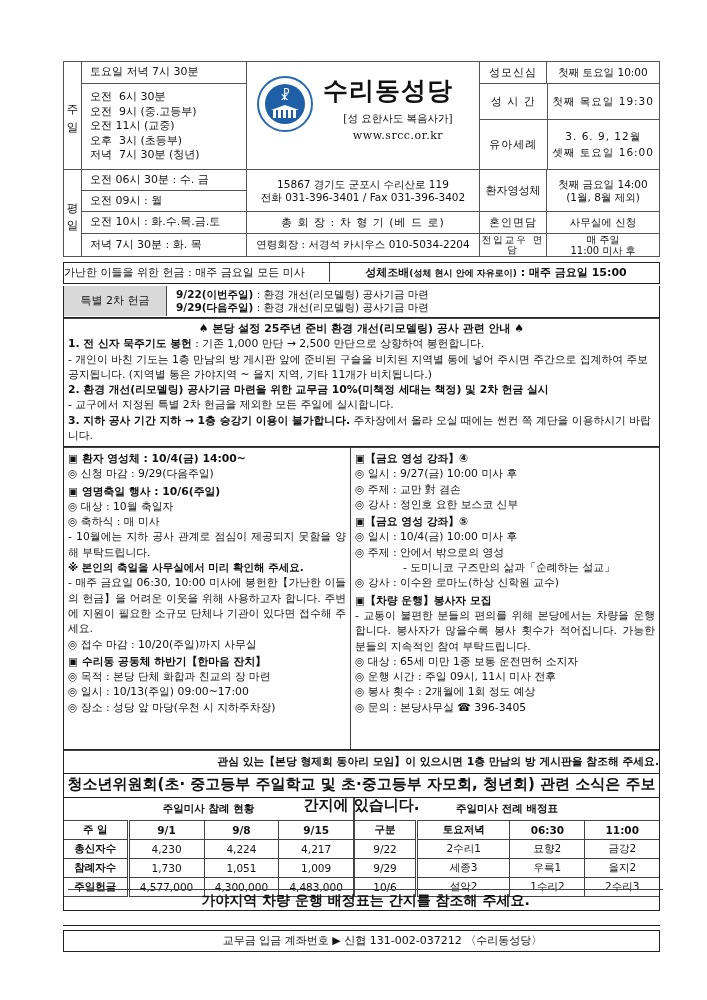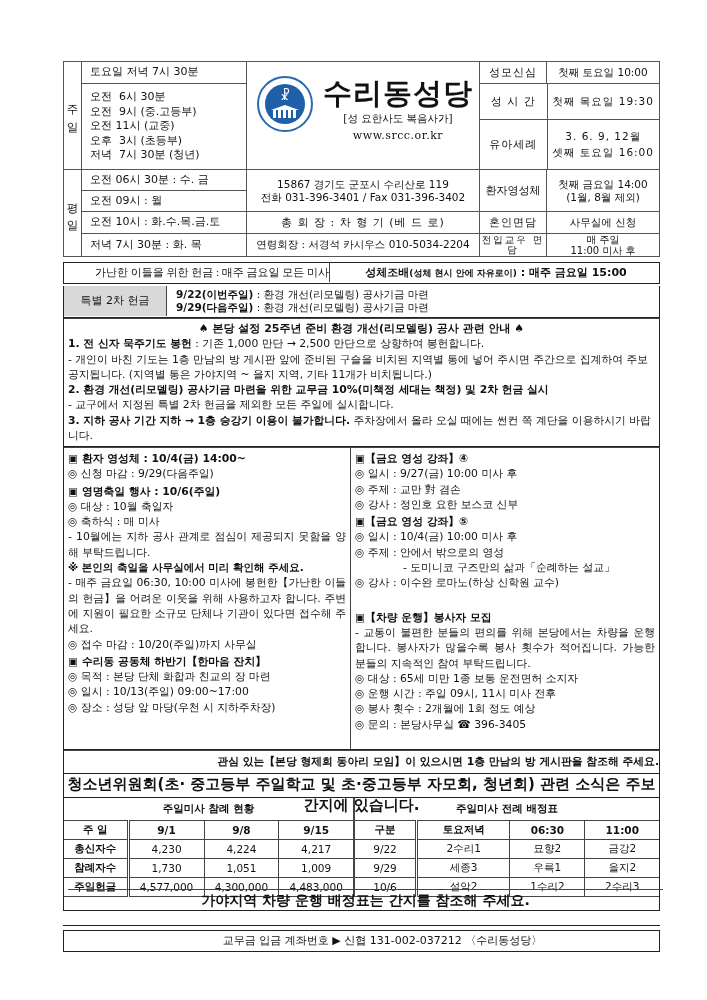--- a/index.html
+++ b/index.html
@@ -32,21 +32,21 @@
       <tr style="height:22px">
     <td class="side" rowspan="2"><span style="writing-mode:vertical-rl;letter-spacing:6px;">주일</span></td>
     <td class="mass" style="width:165px">토요일 저녁 7시 30분</td>
     <td class="logo-cell" rowspan="2" style="width:233px">
       <div style="position:absolute;left:10px;top:14px;width:56px;height:56px;border-radius:50%;border:2px solid #2a6ab0;box-sizing:border-box;background:#fff;">
         <div style="position:absolute;left:6px;top:6px;width:40px;height:40px;border-radius:50%;background:#1f5fa8;"></div>
         <div style="position:absolute;left:20px;top:11px;width:12px;height:18px;color:#fff;font-size:13px;line-height:14px;text-align:center;">☧</div>
         <div style="position:absolute;left:12px;top:27px;width:28px;height:5px;background:#fff;clip-path:polygon(50% 0,100% 100%,0 100%);"></div>
         <div style="position:absolute;left:14px;top:32px;width:24px;height:8px;background:repeating-linear-gradient(90deg,#fff 0 3px,#1f5fa8 3px 5px);"></div>
       </div>
-      <div style="position:absolute;left:76px;top:12px;width:150px;font-size:29px;font-weight:bold;letter-spacing:1px;">수리동성당</div>
+      <div style="position:absolute;left:76px;top:12px;width:150px;font-size:25px;font-weight:bold;letter-spacing:1px;">수리동성당</div>
       <div style="position:absolute;left:76px;top:50px;width:150px;font-family:'DejaVu Serif',serif;font-size:10.5px;text-align:center;">[성 요한사도 복음사가]</div>
       <div style="position:absolute;left:76px;top:67px;width:150px;font-family:'DejaVu Serif',serif;font-size:11px;text-align:center;letter-spacing:0.5px;">www.srcc.or.kr</div>
     </td>
     <td class="right-label">성모신심</td>
     <td class="right-val">첫째 토요일 10:00</td>
   </tr>
   <tr style="height:86px">
     <td class="mass">
       <div style="white-space:pre">오전  6시 30분</div>
       <div style="white-space:pre">오전  9시 (중.고등부)</div>
@@ -100,21 +100,21 @@
     <td class="right-label" style="font-size:9.5px;line-height:10px;letter-spacing:2px;">전입교우 면담</td>
     <td class="right-val" style="font-size:10px;line-height:11px;">
           <div>매 주일</div>
           <div>11:00 미사 후</div>
         </td>
   </tr>
 </tbody>
   </table>
 
 <div class="abs box" style="left:63px;top:262px;width:597px;height:22px;">
-  <div class="abs" style="left:0;top:0;width:266px;height:19px;border-right:1px solid #444;text-align:right;line-height:19px;font-size:11px;font-family:Liberation Serif, serif;">가난한 이들을 위한 헌금 : 매주 금요일 모든 미사</div>
+  <div class="abs" style="left:0;top:0;width:266px;height:19px;border-right:1px solid #444;text-align:left;line-height:19px;font-size:11px;">가난한 이들을 위한 헌금 : 매주 금요일 모든 미사</div>
   <div class="abs" style="left:270px;top:0;width:324px;height:19px;line-height:19px;font-size:11px;font-weight:bold;text-align:center;">
     <span>성체조배</span><span style="font-size:9px;font-weight:bold;">(성체 현시 안에 자유로이)</span><span> : 매주 금요일 15:00</span>
   </div>
 </div>
 <div class="abs box" style="left:63px;top:286px;width:597px;height:32px;border-top:none;">
   <div class="abs gray" style="left:0;top:0;width:103px;height:30px;border-right:1px solid #444;text-align:center;line-height:30px;font-size:11px;">특별 2차 헌금</div>
   <div class="abs" style="left:112px;top:2px;font-size:10.5px;line-height:13px;">
     <div><b>9/22(이번주일)</b><span> : 환경 개선(리모델링) 공사기금 마련</span></div>
     <div><b>9/29(다음주일)</b><span> : 환경 개선(리모델링) 공사기금 마련</span></div>
   </div>
@@ -148,21 +148,21 @@
 <div class="abs box" style="left:350px;top:447px;width:310px;height:303px;padding:3px 4px 0 4px;border-top:1px solid #444;border-left:1px solid #444;">
   <div class="line b">▣【금요 영성 강좌】④</div>
   <div class="line">◎ 일시 : 9/27(금) 10:00 미사 후</div>
   <div class="line">◎ 주제 : 교만 對 겸손</div>
   <div class="line">◎ 강사 : 정인호 요한 보스코 신부</div>
   <div class="line b" style="margin-top:2px">▣【금요 영성 강좌】⑤</div>
   <div class="line">◎ 일시 : 10/4(금) 10:00 미사 후</div>
   <div class="line">◎ 주제 : 안에서 밖으로의 영성</div>
   <div class="line" style="padding-left:48px">- 도미니코 구즈만의 삶과「순례하는 설교」</div>
   <div class="line">◎ 강사 : 이수완 로마노(하상 신학원 교수)</div>
-  <div class="line b" style="margin-top:19px">▣【차량 운행】봉사자 모집</div>
+  <div class="line b" style="margin-top:2px">▣【차량 운행】봉사자 모집</div>
   <div class="line" style="text-align:justify">- 교통이 불편한 분들의 편의를 위해 본당에서는 차량을 운행합니다. 봉사자가 많을수록 봉사 횟수가 적어집니다. 가능한 분들의 지속적인 참여 부탁드립니다.</div>
   <div class="line">◎ 대상 : 65세 미만 1종 보통 운전면허 소지자</div>
   <div class="line">◎ 운행 시간 : 주일 09시, 11시 미사 전후</div>
   <div class="line">◎ 봉사 횟수 : 2개월에 1회 정도 예상</div>
   <div class="line">◎ 문의 : 본당사무실 ☎ 396-3405</div>
 </div>
 
 <div class="abs box" style="left:63px;top:750px;width:597px;height:24px;line-height:21px;text-align:right;font-size:10.8px;font-weight:bold;border-top:1px solid #444;">관심 있는【본당 형제회 동아리 모임】이 있으시면 1층 만남의 방 게시판을 참조해 주세요.</div>
 <div class="abs box" style="left:63px;top:774px;width:597px;height:24px;line-height:21px;text-align:center;font-size:15px;font-weight:bold;border-top:none;">청소년위원회(초· 중고등부 주일학교 및 초·중고등부 자모회, 청년회) 관련 소식은 주보 간지에 있습니다.</div>
 

